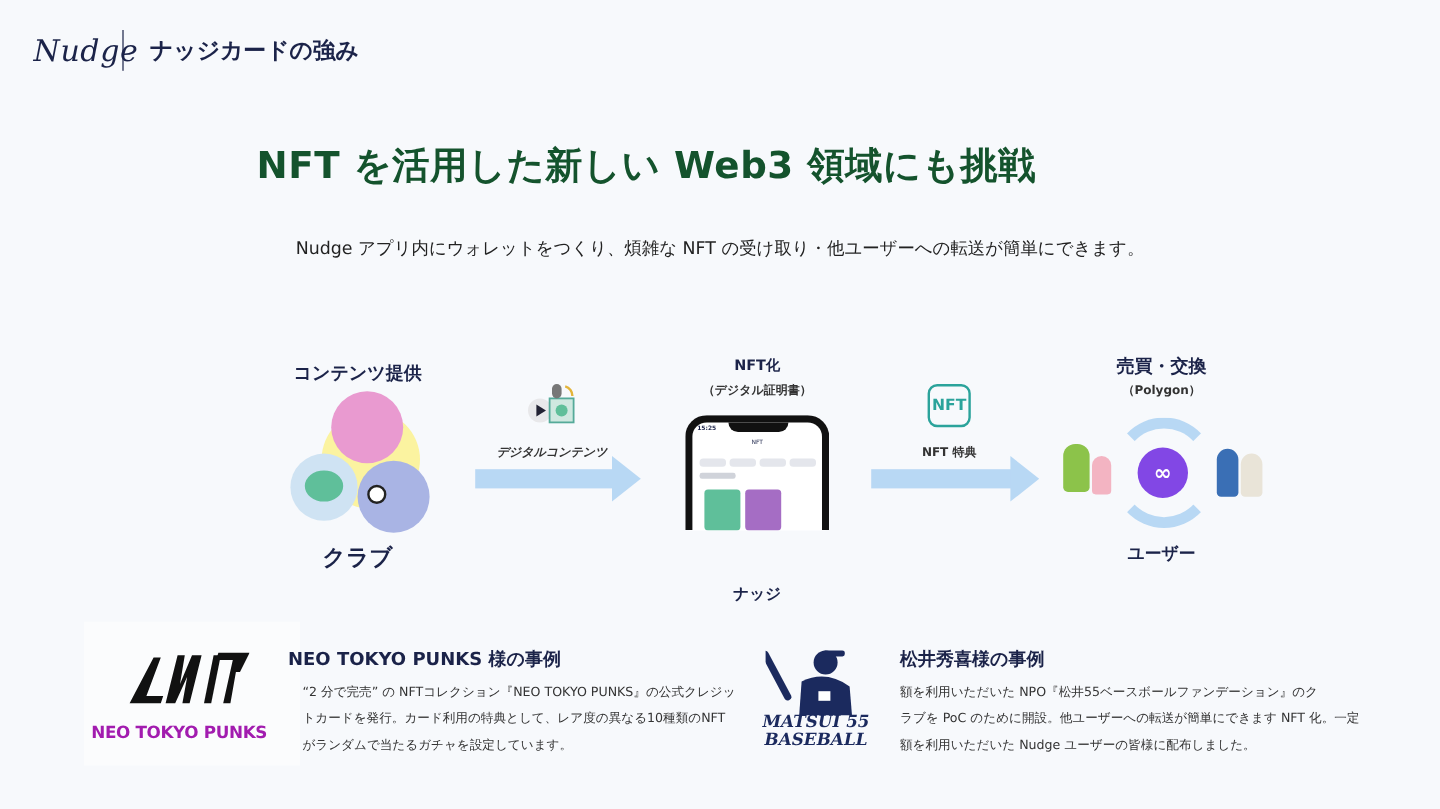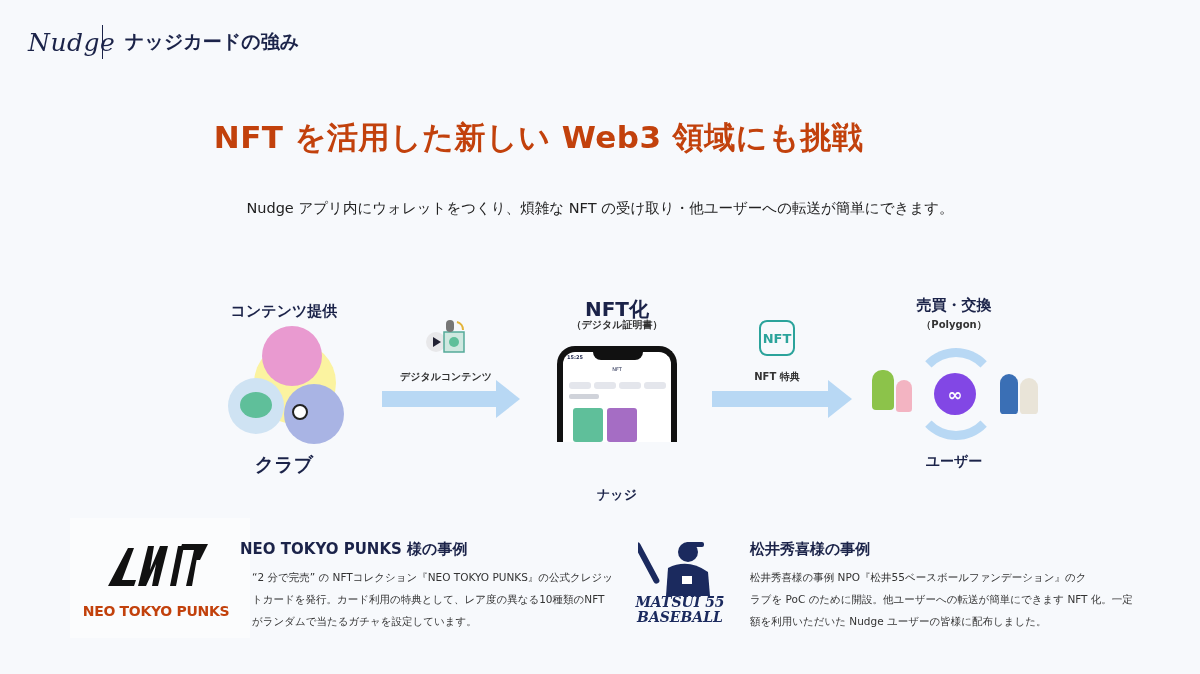--- a/index.html
+++ b/index.html
@@ -2,44 +2,44 @@
 <html><head>
 <meta charset="utf-8">
 <style>
   * { box-sizing: border-box; margin: 0; padding: 0; }
   html, body { width: 1200px; height: 674px; overflow: hidden; }
   body { background: #f7f9fc; font-family: "DejaVu Sans", "Liberation Sans", sans-serif; color: #1b2349; position: relative; }
   .header { position: absolute; left: 28px; top: 22px; height: 40px; display: flex; align-items: center; }
   .logo { font-family: "DejaVu Serif", serif; font-style: italic; font-size: 25px; color: #1b2349; letter-spacing: 0.5px; width: 68px; }
   .vsep { width: 1px; height: 34px; background: #1b2349; margin: 0 22px 0 6px; }
   .page-tag { font-size: 19px; font-weight: bold; color: #1b2349; }
-  .title { position: absolute; left: 0; width: 1077px; top: 117px; text-align: center; font-size: 31px; font-weight: bold; color: #c2410c; letter-spacing: 0.5px; }
+  .title { position: absolute; left: 0; width: 1077px; top: 117px; text-align: center; font-size: 31px; font-weight: bold; color: #14532d; letter-spacing: 0.5px; }
   .lead { position: absolute; left: 0; width: 1200px; top: 197px; text-align: center; font-size: 14.5px; line-height: 23px; color: #222; }
-  .flow { position: absolute; left: 4px; top: 290px; width: 992px; height: 190px; }
+  .flow { position: absolute; left: 18px; top: 290px; width: 992px; height: 190px; }
   .lbl { position: absolute; font-weight: bold; color: #1b2349; text-align: center; }
   .sub { position: absolute; font-size: 10px; font-weight: bold; color: #333; text-align: center; }
   .circ { position: absolute; border-radius: 50%; }
   .arrow { position: absolute; height: 16px; background: #b8d8f4; }
   .arrow::after { content: ""; position: absolute; right: -22px; top: -11px; border-left: 24px solid #b8d8f4; border-top: 19px solid transparent; border-bottom: 19px solid transparent; }
   .phone { position: absolute; left: 553px; top: 56px; width: 120px; height: 96px; border: 6px solid #111; border-bottom: none; border-radius: 18px 18px 0 0; background: #fff; overflow: hidden; }
   .notch { position: absolute; left: 30px; top: -2px; width: 50px; height: 10px; background: #111; border-radius: 0 0 8px 8px; }
   .card-a { position: absolute; left: 10px; top: 56px; width: 30px; height: 34px; background: #5fbf9a; border-radius: 3px; }
   .card-b { position: absolute; left: 44px; top: 56px; width: 30px; height: 34px; background: #a56dc4; border-radius: 3px; }
   .chips { position: absolute; left: 6px; top: 30px; display: flex; gap: 3px; }
   .chip { width: 22px; height: 7px; background: #e4e6ec; border-radius: 3px; }
   .polygon-icon { position: absolute; left: 930px; top: 83px; width: 42px; height: 42px; border-radius: 50%; background: #8247e5; color: #fff; font-size: 18px; font-weight: bold; display: flex; align-items: center; justify-content: center; }
   .ring { position: absolute; border: 9px solid #b8d8f4; border-radius: 50%; }
   .person { position: absolute; border-radius: 10px 10px 4px 4px; }
   .nft-hex { position: absolute; left: 755px; top: 30px; width: 36px; height: 36px; color: #2ba39b; font-weight: bold; font-size: 13px; display: flex; align-items: center; justify-content: center; border: 2px solid #2ba39b; border-radius: 8px; }
   .dc-icon { position: absolute; left: 420px; top: 28px; width: 44px; height: 36px; }
   .case { position: absolute; top: 518px; height: 120px; background: #fbfcfd; }
   .case-title { position: absolute; font-size: 15px; font-weight: bold; color: #1b2349; }
   .case-body { position: absolute; font-size: 10.5px; line-height: 22px; color: #333; }
   .ntp-mark { position: absolute; left: 104px; top: 540px; width: 104px; height: 48px; }
-  .ntp-name { position: absolute; left: 76px; top: 603px; width: 160px; text-align: center; font-size: 14px; font-weight: bold; color: #c2410c; letter-spacing: -0.3px; }
+  .ntp-name { position: absolute; left: 76px; top: 603px; width: 160px; text-align: left; font-size: 14px; font-weight: bold; color: #a21caf; letter-spacing: -0.3px; }
   .mb-logo { position: absolute; left: 638px; top: 538px; width: 80px; height: 90px; }
   .mb-text { position: absolute; left: 632px; top: 595px; width: 96px; text-align: center; font-family: "DejaVu Serif", serif; font-style: italic; font-weight: bold; font-size: 14px; line-height: 15px; color: #1b2a5e; }
 </style>
 </head>
 <body>
 
 <div class="header">
   <div class="logo">Nudge</div>
   <div class="vsep"></div>
   <div class="page-tag">ナッジカードの強み</div>
@@ -65,24 +65,24 @@
   <div class="lbl" style="left:240px;top:162px;width:80px;font-size:19px;">クラブ</div>
 
   <svg class="dc-icon" viewBox="0 0 44 36">
     <circle cx="12" cy="24" r="10" fill="#e8e8ea"></circle>
     <polygon points="9,19 9,29 17,24" fill="#223"></polygon>
     <rect x="20" y="14" width="20" height="20" fill="#cfe8e0" stroke="#5a9" stroke-width="1.5"></rect>
     <circle cx="30" cy="24" r="5" fill="#5fbf9a"></circle>
     <rect x="22" y="2" width="8" height="12" rx="4" fill="#777"></rect>
     <path d="M33 4 a8 8 0 0 1 6 8" stroke="#e3b43a" stroke-width="2" fill="none"></path>
   </svg>
-  <div class="sub" style="left:392px;top:80px;width:100px;">デジタルコンテンツ</div>
+  <div class="sub" style="left:392px;top:80px;width:100px;font-style:italic;">デジタルコンテンツ</div>
   <div class="arrow" style="left:378px;top:101px;width:116px;"></div>
 
-  <div class="lbl" style="left:563px;top:6px;width:100px;font-size:20px;">NFT化</div>
+  <div class="lbl" style="left:563px;top:6px;width:100px;font-size:12px;">NFT化</div>
   <div class="sub" style="left:548px;top:28px;width:130px;font-size:10px;">（デジタル証明書）</div>
   <div class="phone">
     <div class="notch"></div>
     <div style="position:absolute;left:4px;top:2px;font-size:5px;font-weight:bold;">15:25</div>
     <div style="position:absolute;left:0;width:108px;top:14px;text-align:center;font-size:5px;">NFT</div>
     <div class="chips">
       <div class="chip"></div>
         <div class="chip"></div>
         <div class="chip"></div>
         <div class="chip"></div>
@@ -130,16 +130,16 @@
   <rect x="48" y="4" width="18" height="5" rx="2" fill="#1b2a5e"></rect>
   <path d="M30 30 Q50 20 70 34 L72 58 L28 58 Z" fill="#1b2a5e"></path>
   <rect x="44" y="38" width="10" height="8" fill="#fff"></rect>
 </svg>
 <div class="mb-text">
   <div>MATSUI 55</div>
   <div>BASEBALL</div>
 </div>
 <div class="case-title" style="left:750px;top:540px;">松井秀喜様の事例</div>
 <div class="case-body" style="left:750px;top:566px;">
-  <div>松井秀喜様の事例 NPO『松井55ベースボールファンデーション』のク</div>
+  <div>額を利用いただいた NPO『松井55ベースボールファンデーション』のク</div>
   <div>ラブを PoC のために開設。他ユーザーへの転送が簡単にできます NFT 化。一定</div>
   <div>額を利用いただいた Nudge ユーザーの皆様に配布しました。</div>
 </div>
 
 </body></html>

